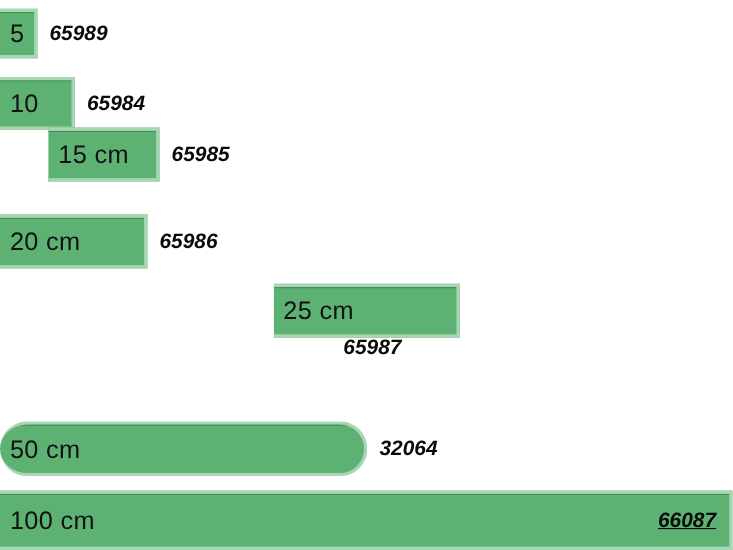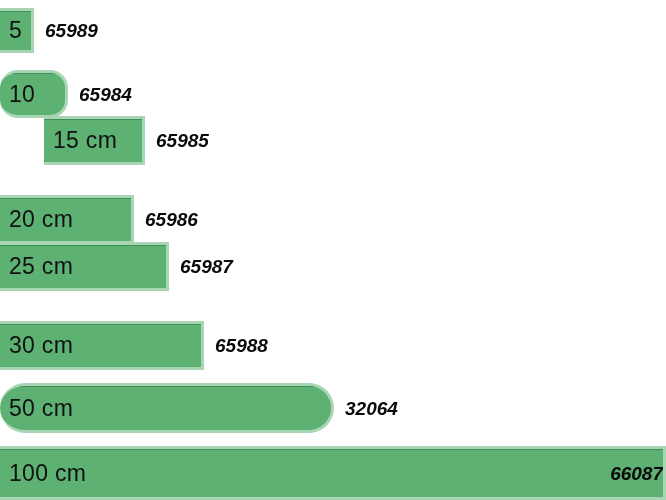--- a/index.html
+++ b/index.html
@@ -75,65 +75,61 @@
     font-size: 19px;
     line-height: 1;
     white-space: nowrap;
     margin-left: 11px;
     flex: 0 0 auto;
   }
 
   
   .bar.has-inner-value {
     justify-content: space-between;
+    padding-right: 12px;
   }
   .bar .bar-value.inner {
     margin-left: 15px;
+    text-decoration: underline;
   }
 </style>
 </head>
 <body>
 
 <div id="chart">
 
 <div class="bar-row" style="top: 8px; height: 45px;">
       <div class="bar" style="width: 34px; height: 45px;">
         <span class="bar-label">5</span>
       </div>
       <span class="bar-value">65989</span>
     </div>
     <div class="bar-row" style="top: 70px; height: 48px;">
-      <div class="bar" style="width: 68px; height: 48px; border-radius: 18px;">
+      <div class="bar" style="width: 68px; height: 48px;">
         <span class="bar-label">10</span>
       </div>
       <span class="bar-value">65984</span>
     </div>
     <div class="bar-row" style="top: 116px; height: 49px; padding-left: 44px;">
       <div class="bar" style="width: 101px; height: 49px;">
         <span class="bar-label">15 cm</span>
       </div>
       <span class="bar-value">65985</span>
     </div>
     <div class="bar-row" style="top: 195px; height: 49px;">
       <div class="bar" style="width: 134px; height: 49px;">
         <span class="bar-label">20 cm</span>
       </div>
       <span class="bar-value">65986</span>
     </div>
-    <div class="bar-row" style="top: 242px; height: 49px;">
+    <div class="bar-row" style="top: 258px; height: 49px; flex-direction: column;">
       <div class="bar" style="width: 169px; height: 49px;">
         <span class="bar-label">25 cm</span>
       </div>
       <span class="bar-value">65987</span>
-    </div>
-    <div class="bar-row" style="top: 321px; height: 49px;">
-      <div class="bar" style="width: 204px; height: 49px;">
-        <span class="bar-label">30 cm</span>
-      </div>
-      <span class="bar-value">65988</span>
     </div>
     <div class="bar-row" style="top: 383px; height: 50px;">
       <div class="bar" style="width: 334px; height: 50px; border-radius: 25px;">
         <span class="bar-label">50 cm</span>
       </div>
       <span class="bar-value">32064</span>
     </div>
     <div class="bar-row" style="top: 446px; height: 54px;">
       <div class="bar has-inner-value" style="width: 666px; height: 54px;">
         <span class="bar-label">100 cm</span>

